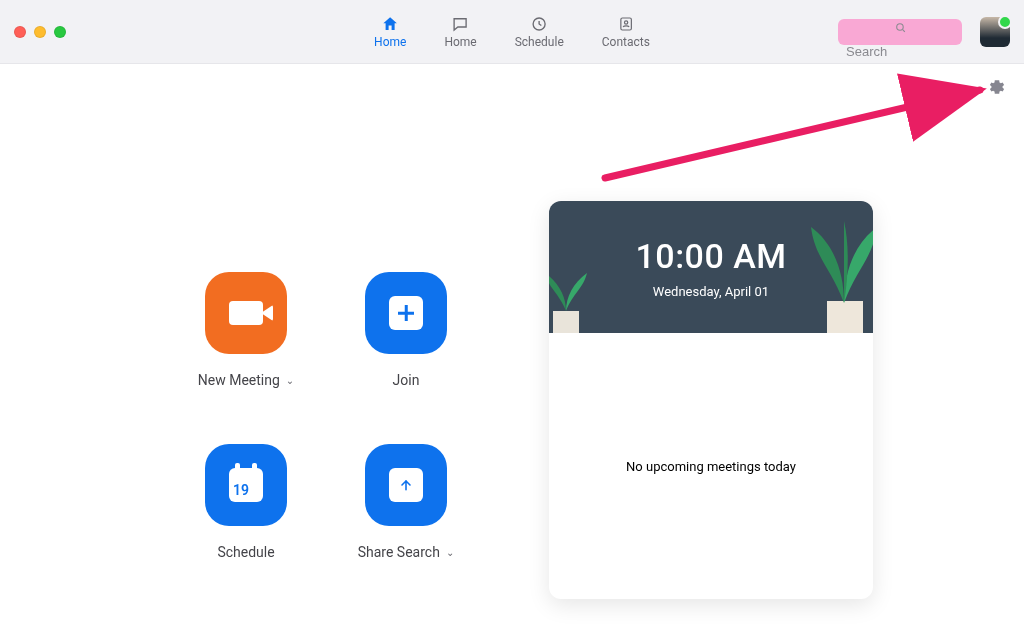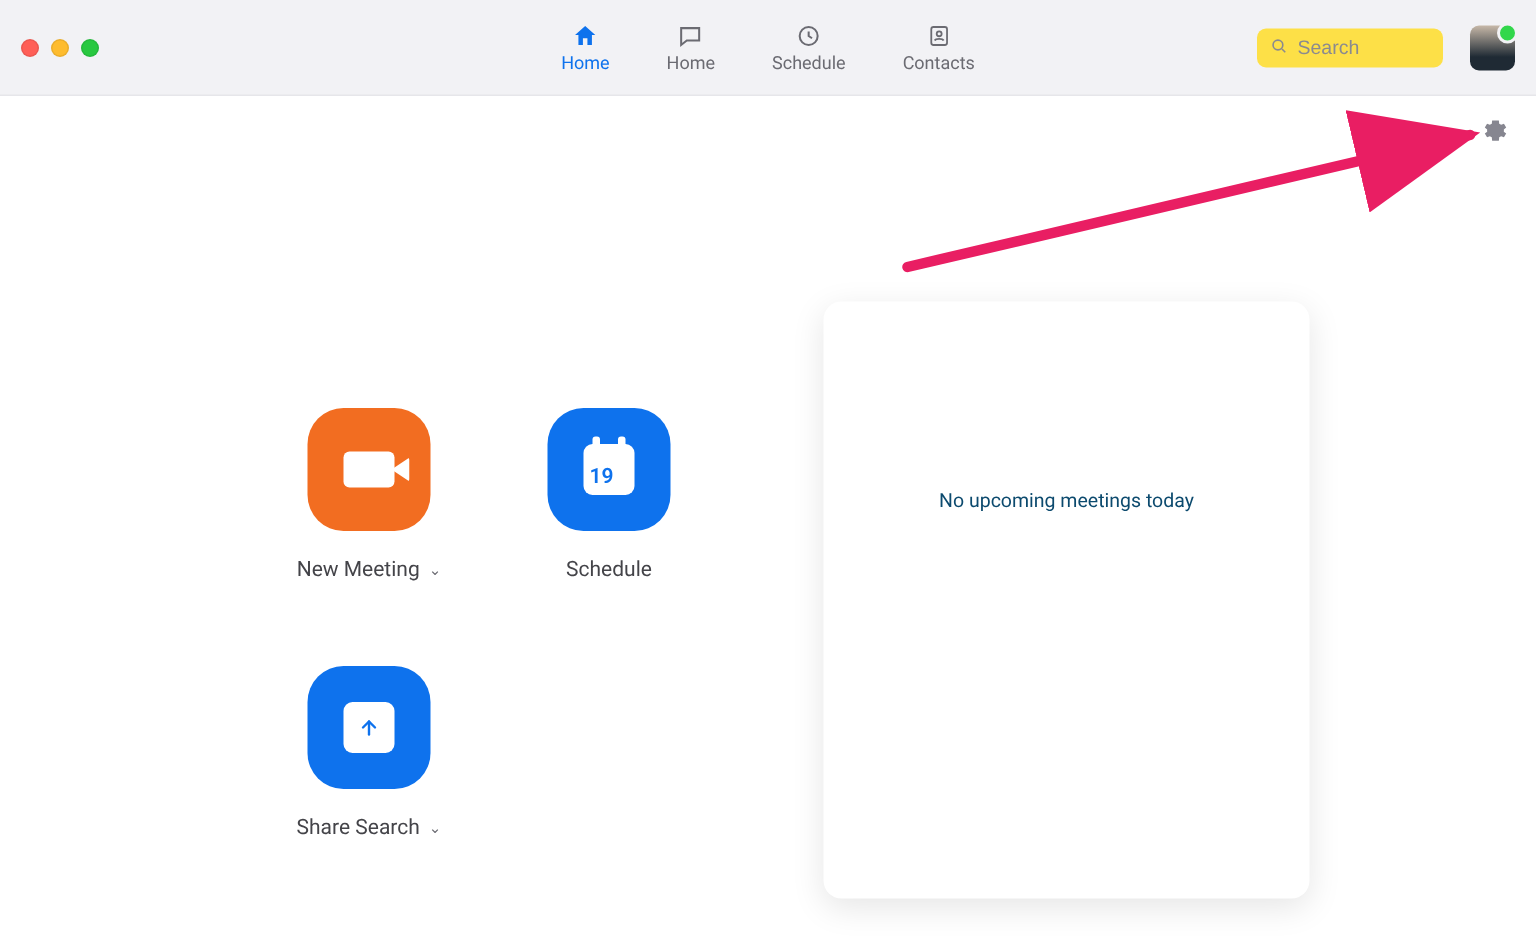--- a/index.html
+++ b/index.html
@@ -49,26 +49,27 @@
   .nav-item .nav-icon { width: 18px; height: 18px; margin-bottom: 2px; display:flex; align-items:center; justify-content:center; }
   .nav-item svg { width: 18px; height: 18px; }
 
   .search-wrap {
     position: absolute;
     right: 62px;
     top: 50%;
     transform: translateY(-50%);
     width: 124px;
     height: 26px;
-    background: #fde047;
+    background: #f9a8d4;
     border-radius: 6px;
     display: flex;
     align-items: center;
     padding: 0 8px;
     gap: 6px;
+    flex-direction: column;
   }
   .search-wrap svg { width: 13px; height: 13px; flex: none; color:#8a8a90; }
   .search-wrap input {
     border: none; outline: none; background: transparent;
     font-size: 13px; color: #555; width: 100%;
   }
   .search-wrap input::placeholder { color: #8a8a90; }
 
   .avatar {
     position: absolute;
@@ -253,21 +254,21 @@
   .plant svg{ width:100%; height:100%; display:block; }
 
   .card-body{
     height: calc(100% - 132px);
     display:flex;
     align-items:center;
     justify-content:center;
   }
   .card-body .empty{
     font-size: 13px;
-    color: #0c4a6e;
+    color: #000000;
   }
 
   
   .arrow-annot{
     position:absolute;
     left: 600px;
     top: 14px;
     width: 410px;
     height: 120px;
     pointer-events:none;
@@ -363,20 +364,28 @@
     <div class="tile">
       <div class="sq orange">
         <div class="glyph-video"></div>
       </div>
       <div class="tile-label">
         <span>New Meeting</span>
         <span class="chev">⌄</span>
       </div>
     </div>
 
+    <div class="tile">
+      <div class="sq blue">
+        <div class="glyph-plus"></div>
+      </div>
+      <div class="tile-label">
+        <span>Join</span>
+      </div>
+    </div>
 
     <div class="tile">
       <div class="sq blue">
         <div class="glyph-cal">
             <span class="num">19</span>
           </div>
       </div>
       <div class="tile-label">
         <span>Schedule</span>
       </div>
@@ -393,18 +402,37 @@
       </div>
       <div class="tile-label">
         <span>Share Search</span>
         <span class="chev">⌄</span>
       </div>
     </div>
 
   </div>
 
   <div class="card">
+    <div class="card-header">
+      <div class="plant left">
+        <svg viewBox="0 0 50 70">
+            <rect x="12" y="48" width="26" height="22" fill="#e9e4da"></rect>
+            <path d="M25 48 C18 30 8 26 4 10 C18 20 25 34 25 48 Z" fill="#2e8b57"></path>
+            <path d="M25 48 C32 30 42 26 46 10 C32 20 25 34 25 48 Z" fill="#37a86a"></path>
+          </svg>
+      </div>
+      <div class="plant right">
+        <svg viewBox="0 0 70 120">
+            <rect x="18" y="88" width="36" height="32" fill="#eee7db"></rect>
+            <path d="M35 90 C22 55 6 45 2 14 C24 30 35 58 35 90 Z" fill="#2e8b57"></path>
+            <path d="M35 90 C48 55 64 45 68 14 C46 30 35 58 35 90 Z" fill="#37a86a"></path>
+            <path d="M35 90 C35 55 35 35 35 8 C40 30 40 60 35 90 Z" fill="#2e8b57"></path>
+          </svg>
+      </div>
+      <div class="time">10:00 AM</div>
+      <div class="date">Wednesday, April 01</div>
+    </div>
     <div class="card-body">
       <div class="empty">No upcoming meetings today</div>
     </div>
   </div>
 
 </div>
 
 </body></html>

